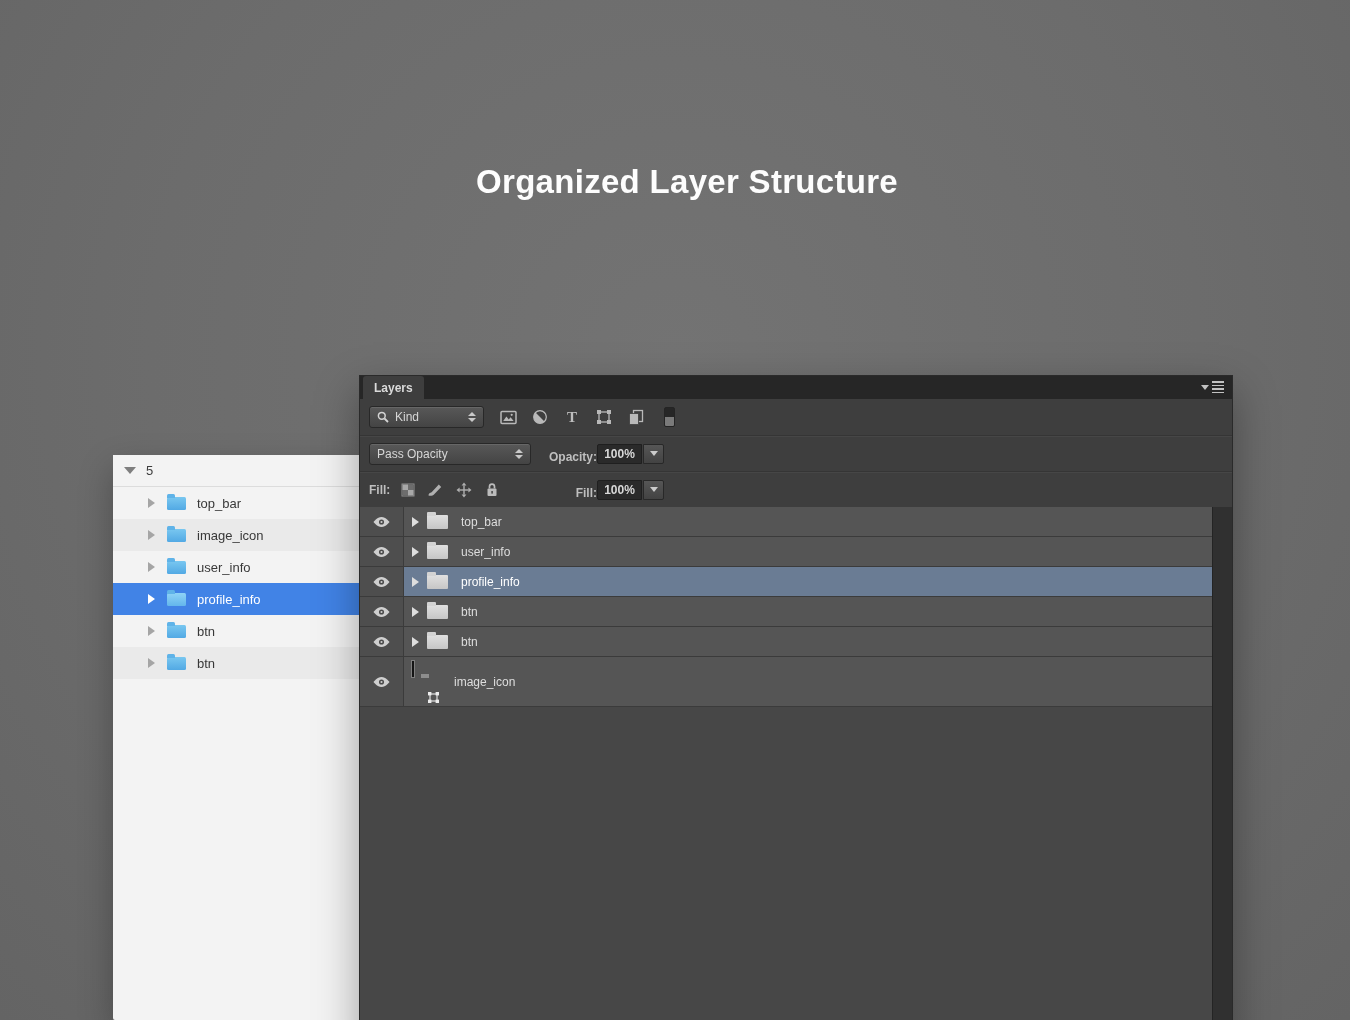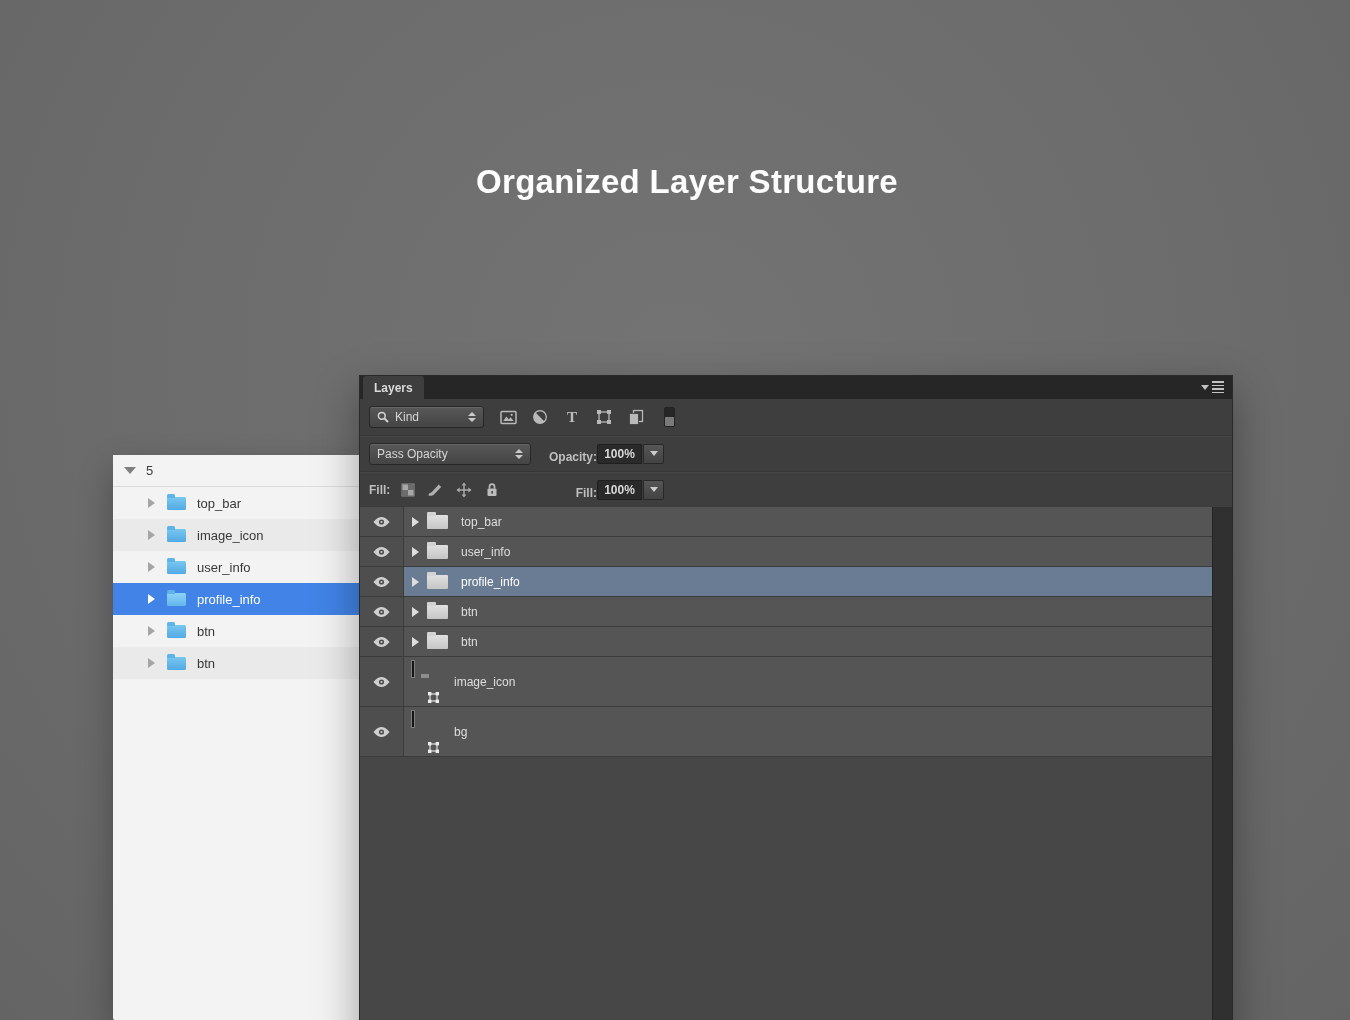--- a/index.html
+++ b/index.html
@@ -440,39 +440,15 @@
             <rect x="1" y="1" width="3.4" height="3.4" fill="#ededed"></rect>
             <rect x="8.6" y="1" width="3.4" height="3.4" fill="#ededed"></rect>
             <rect x="1" y="8.6" width="3.4" height="3.4" fill="#ededed"></rect>
             <rect x="8.6" y="8.6" width="3.4" height="3.4" fill="#ededed"></rect>
           </svg>
         </span>
       </span>
       <span class="ps-name thumb-name">image_icon</span>
     </div>
   </div>
-        <div class="ps-row h-layer">
-    <div class="eye-cell">
-      <svg width="19" height="12" viewBox="0 0 20 12">
-        <path d="M10 0.8 C14.6 0.8 18.4 6 18.4 6 C18.4 6 14.6 11.2 10 11.2 C5.4 11.2 1.6 6 1.6 6 C1.6 6 5.4 0.8 10 0.8 Z" fill="#cfcfcf"></path>
-        <circle cx="10" cy="6" r="2.7" fill="#4a4a4a"></circle>
-        <circle cx="10" cy="6" r="1.1" fill="#cfcfcf"></circle>
-      </svg>
-    </div>
-    <div class="row-main">
-      <span class="thumb-wrap">
-        <span class="thumb white"></span>
-        <span class="thumb-badge">
-          <svg width="13" height="13" viewBox="0 0 13 13">
-            <rect x="3" y="3" width="7" height="7" fill="none" stroke="#ededed" stroke-width="1.1"></rect>
-            <rect x="1" y="1" width="3.4" height="3.4" fill="#ededed"></rect>
-            <rect x="8.6" y="1" width="3.4" height="3.4" fill="#ededed"></rect>
-            <rect x="1" y="8.6" width="3.4" height="3.4" fill="#ededed"></rect>
-            <rect x="8.6" y="8.6" width="3.4" height="3.4" fill="#ededed"></rect>
-          </svg>
-        </span>
-      </span>
-      <span class="ps-name thumb-name">bg</span>
-    </div>
-  </div>
       </div>
   </div>
 </div>
 
 </body></html>

